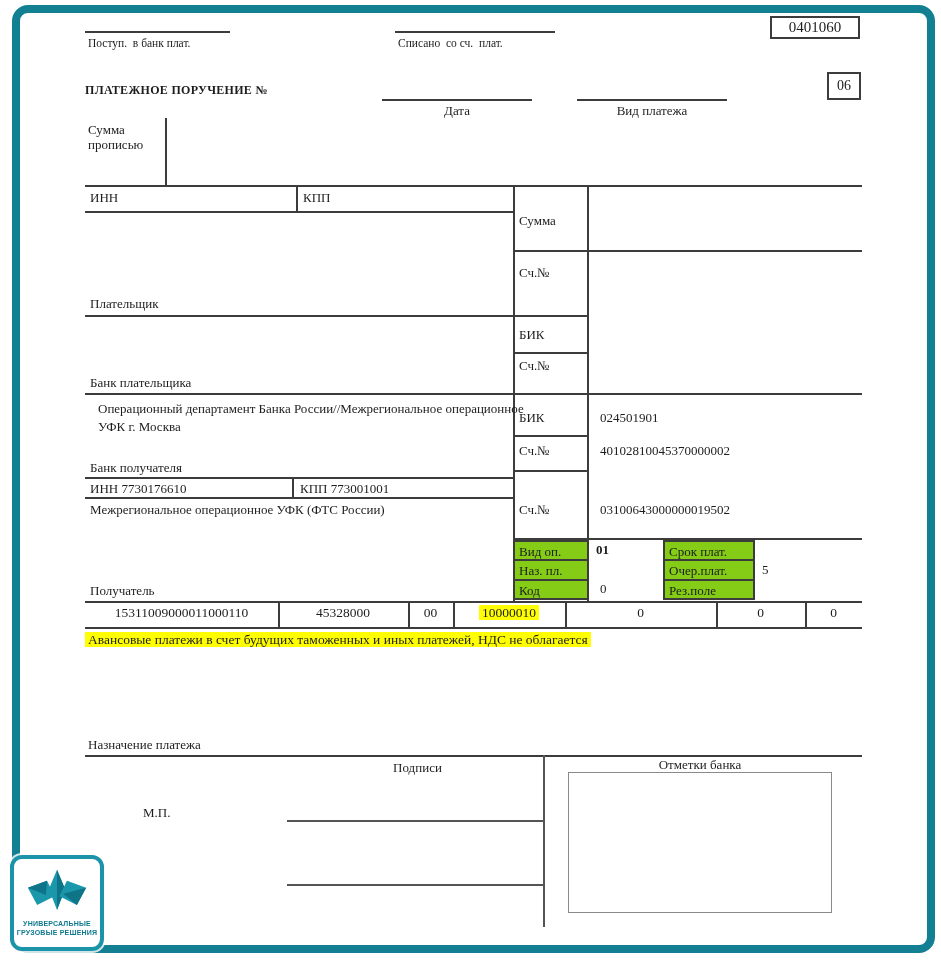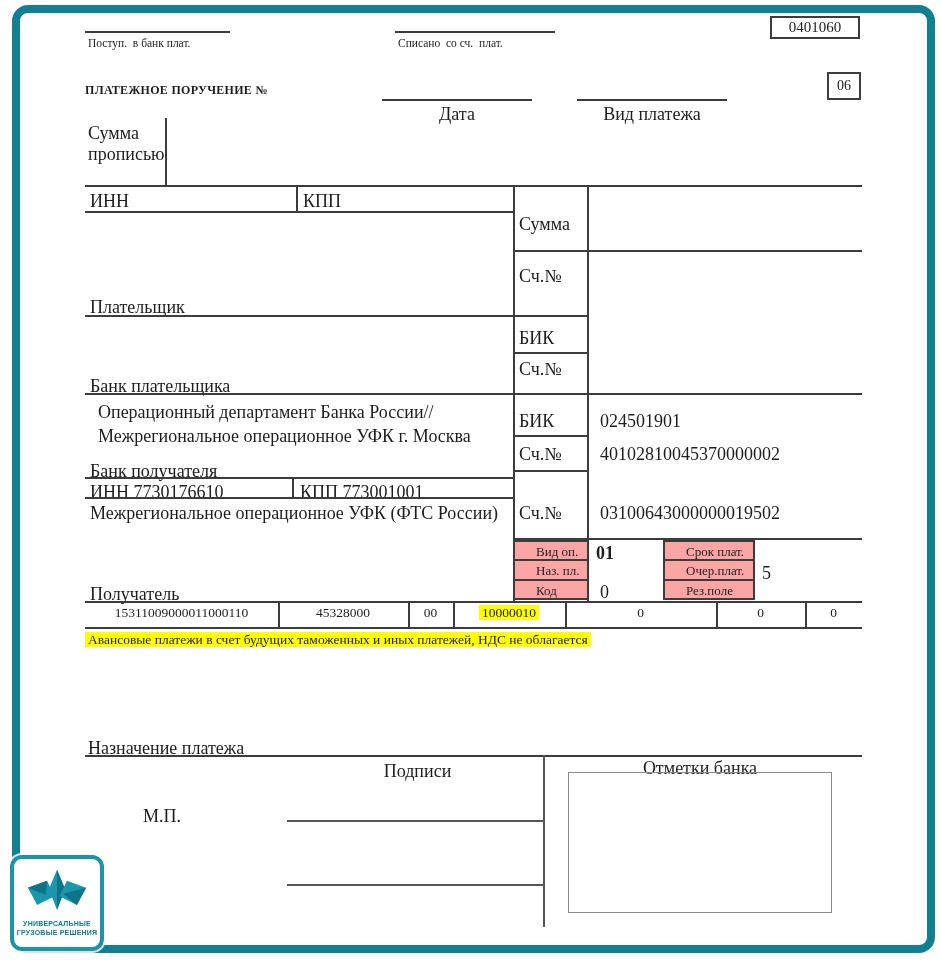--- a/index.html
+++ b/index.html
@@ -4,25 +4,25 @@
 <style>
   * { margin:0; padding:0; box-sizing:border-box; }
   html,body { background:#ffffff; }
   #canvas {
     position:relative; width:941px; height:960px; background:#ffffff;
     font-family:"Liberation Serif","DejaVu Serif",serif; color:#1d1d1d; overflow:hidden;
   }
   .abs { position:absolute; }
   .hl { position:absolute; height:2px; background:#3c3c3c; }
   .vl { position:absolute; width:2px; background:#3c3c3c; }
-  .lbl { position:absolute; font-size:18px; line-height:1.15; white-space:nowrap; }
+  .lbl { position:absolute; font-size:13px; line-height:1.15; white-space:nowrap; }
   .pre { white-space:pre; }
   .ctr { text-align:center; }
   .box { position:absolute; border:2px solid #3c3c3c; background:#fff; }
-  .cellbox { position:absolute; border:2px solid #3c3c3c; font-size:13px; padding:2px 21px; background:#fca5a5; white-space:nowrap; }
+  .cellbox { position:absolute; border:2px solid #3c3c3c; font-size:13px; padding:2px 4px; background:#84cc16; white-space:nowrap; }
   .kbk { position:absolute; top:605px; font-size:13.5px; text-align:center; }
   .hlty { background:#ffff00; padding:0 3px; }
   #frame {
     position:absolute; left:12px; top:5px; right:6px; bottom:7px;
     border:8px solid #137f92; border-radius:16px; pointer-events:none;
   }
   #logo {
     position:absolute; left:10px; top:855px; width:94px; height:96px;
     background:#ffffff; border:4px solid #1b93a8; border-radius:12px;
     display:flex; flex-direction:column; align-items:center; justify-content:flex-start;

